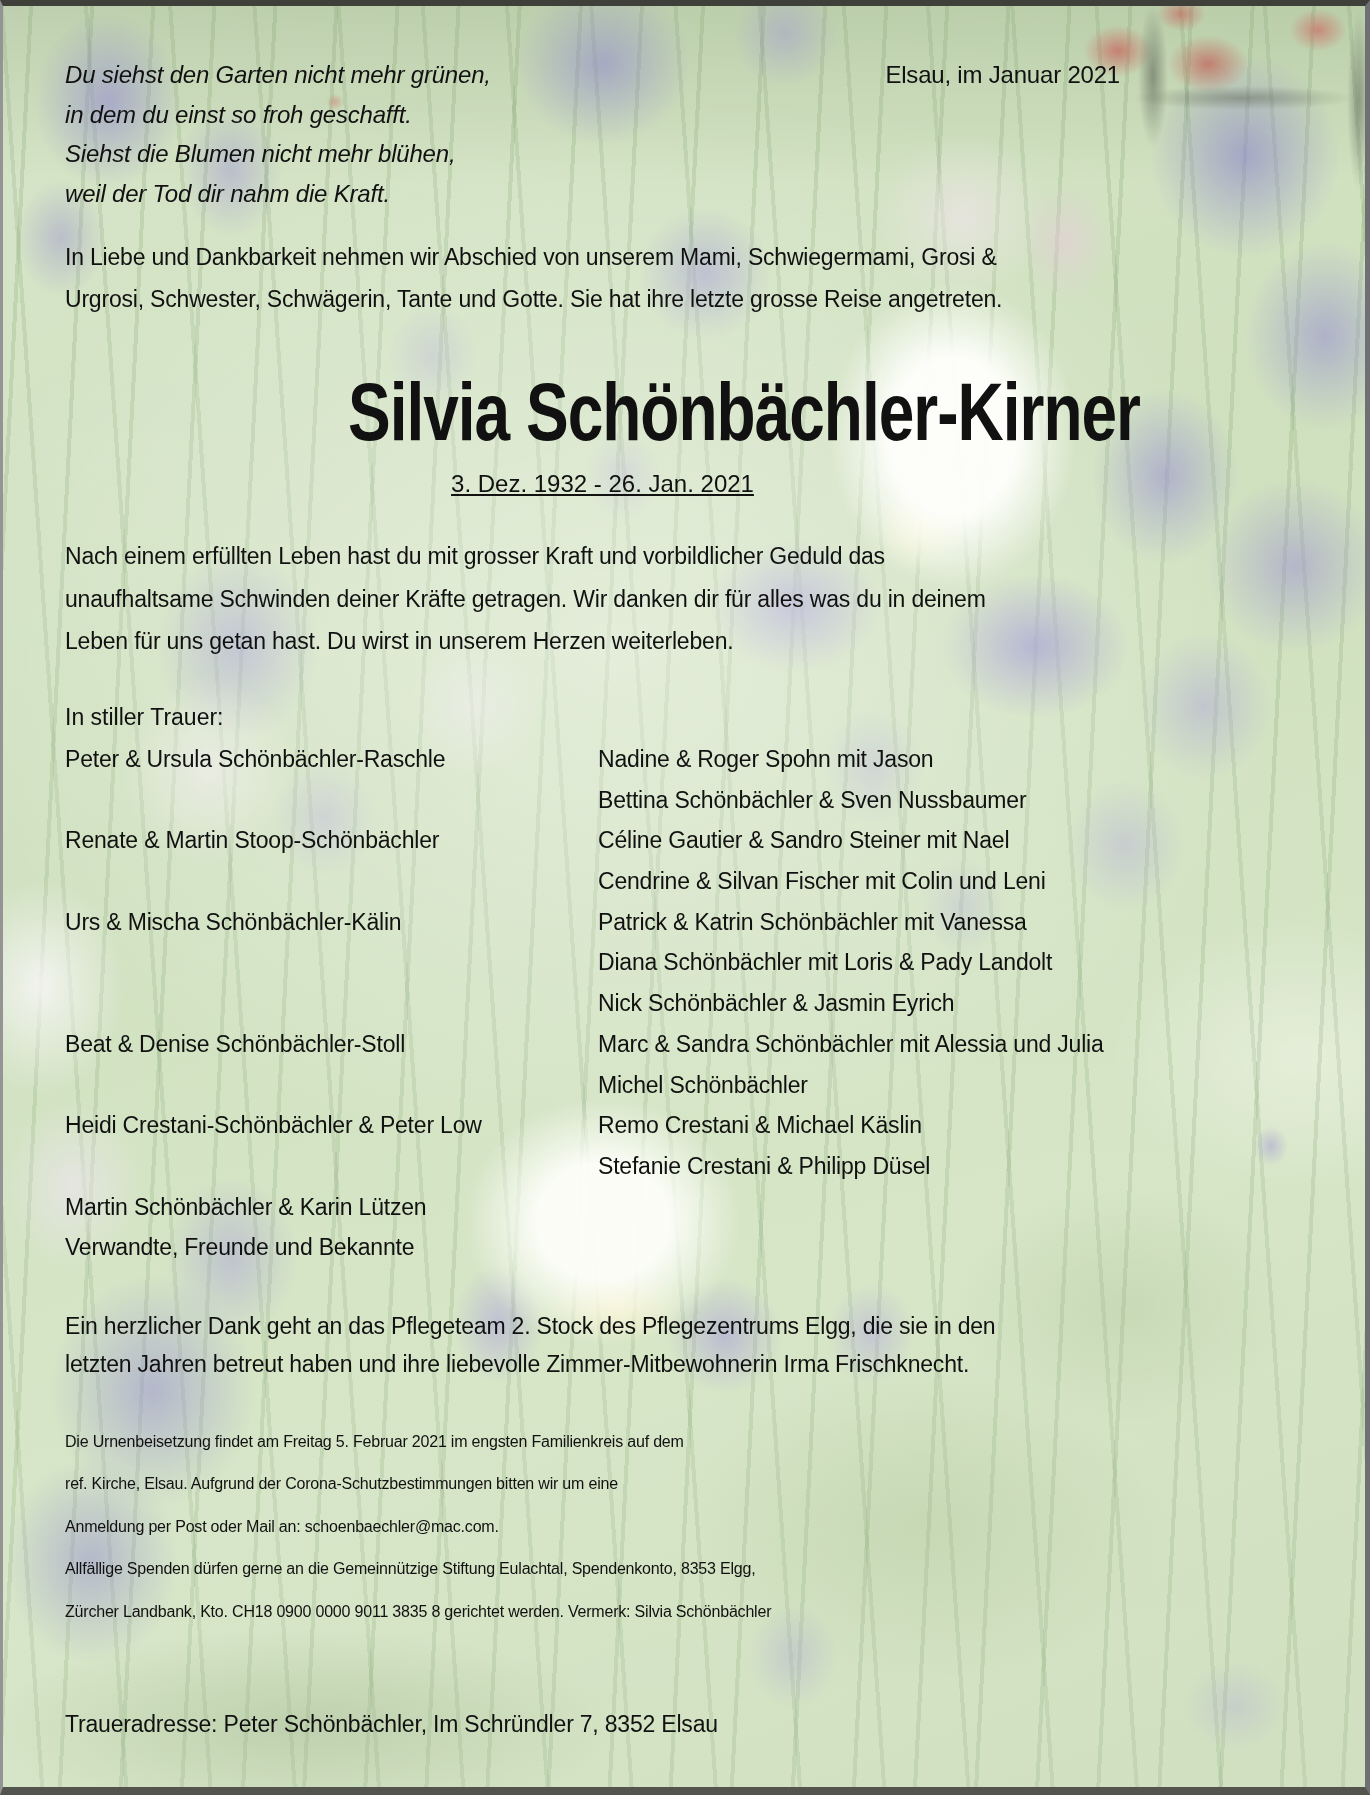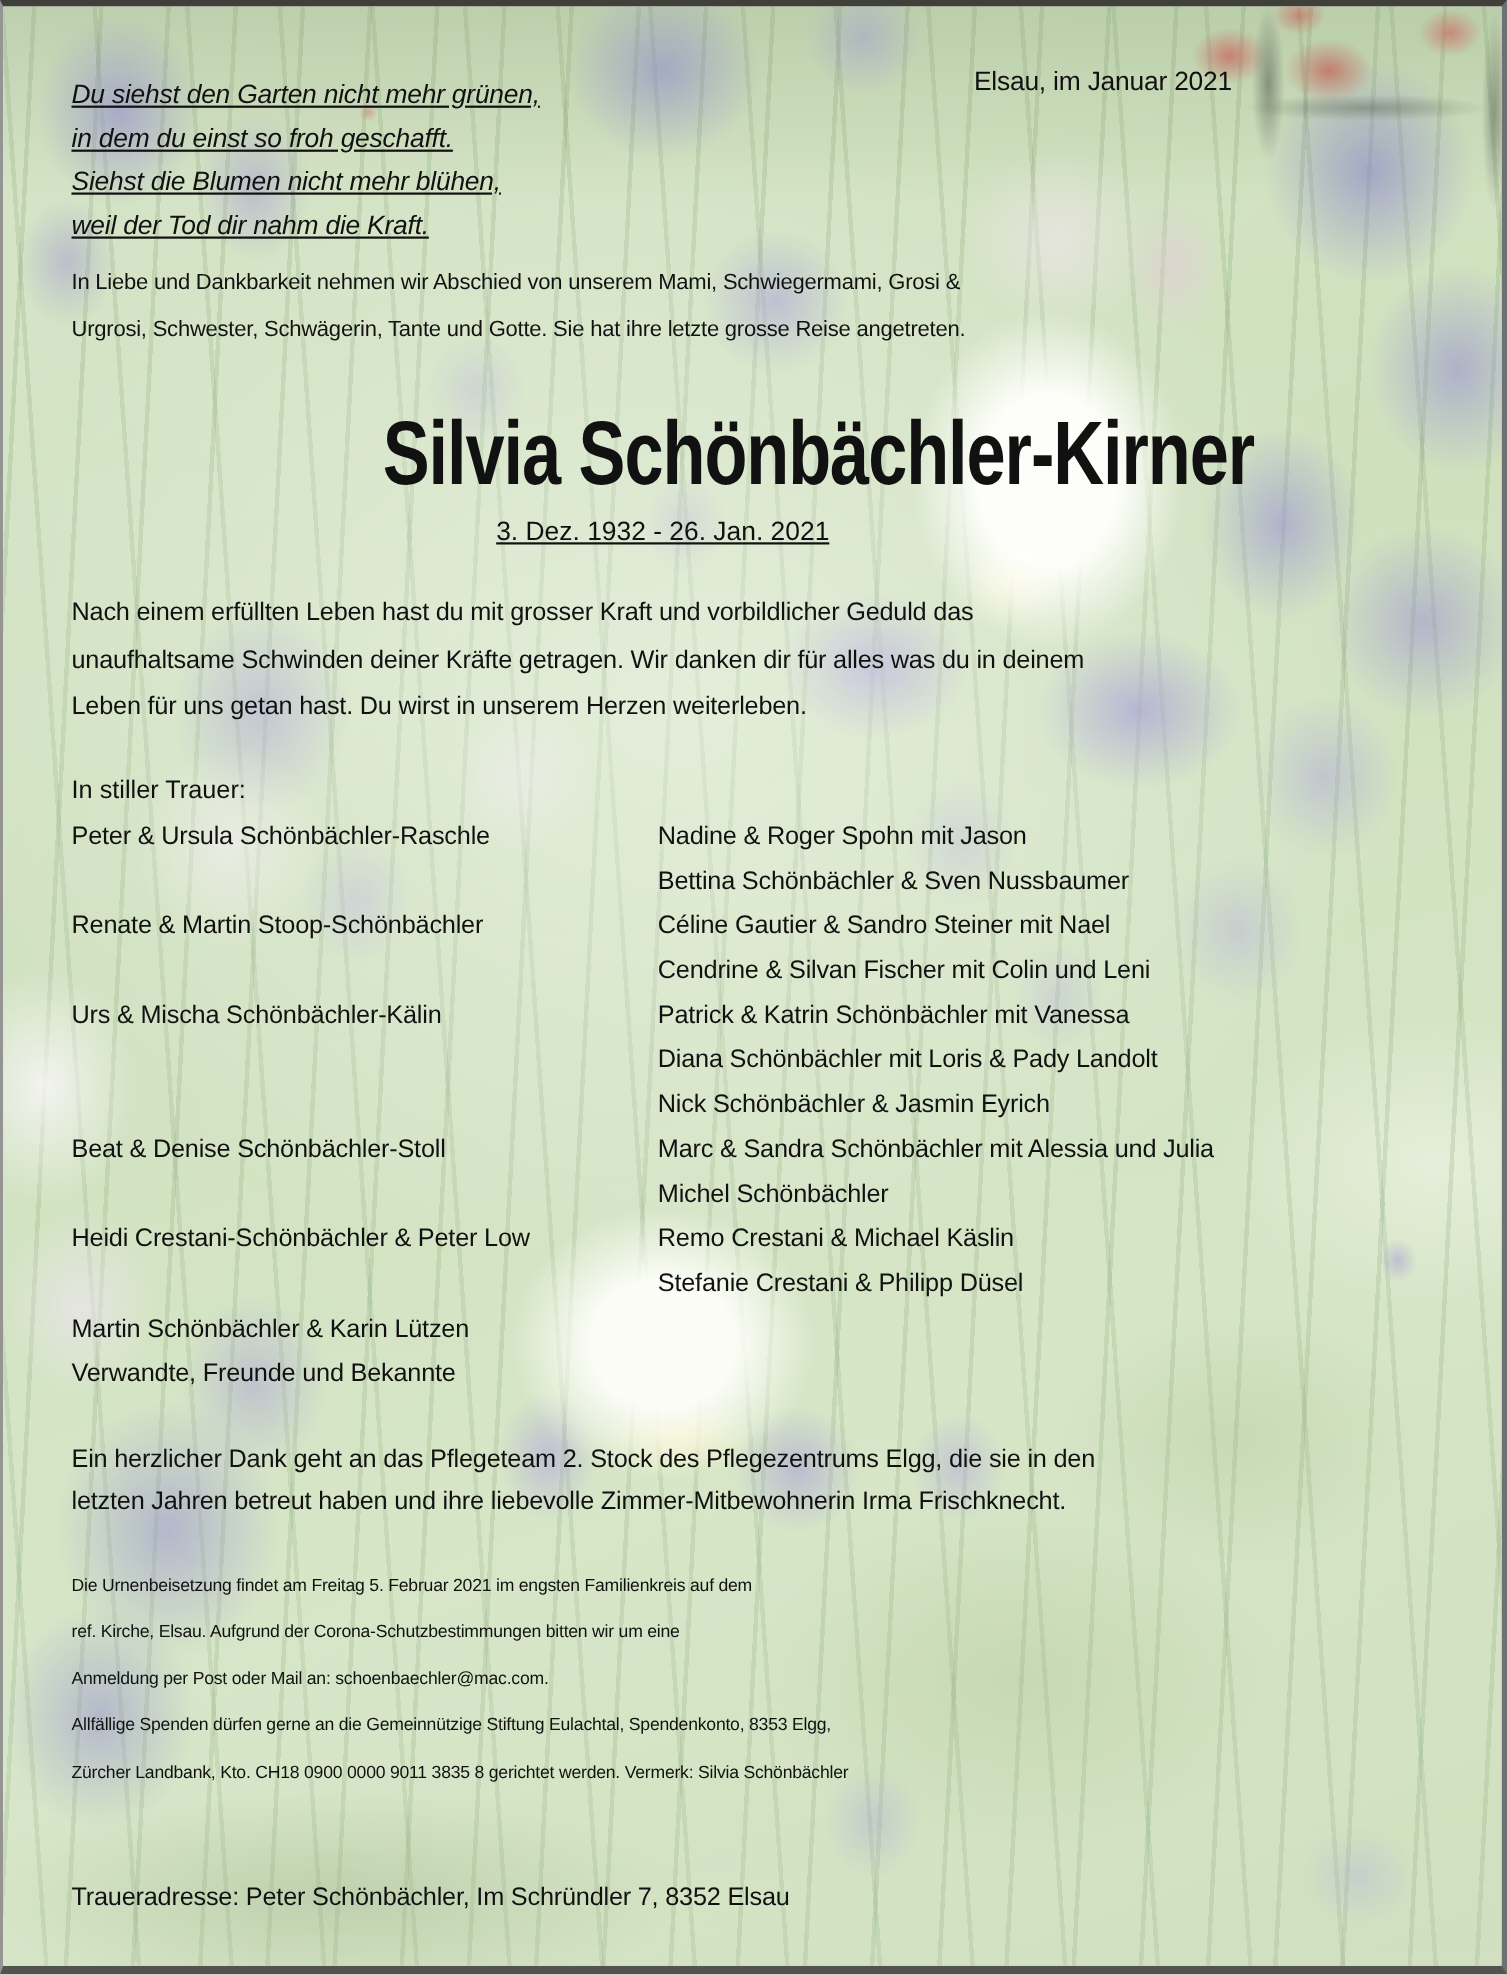--- a/index.html
+++ b/index.html
@@ -87,22 +87,22 @@
       radial-gradient(220px 160px at 1120px 1300px, rgba(145,175,120,0.28), rgba(145,175,120,0) 75%),
       radial-gradient(260px 180px at 1300px 1050px, rgba(248,248,240,0.45), rgba(248,248,240,0) 75%),
       
       linear-gradient(160deg, #d2e2c2 0%, #c8dcb5 40%, #cde0ba 70%, #c3d7ae 100%);
   }
   .content{position:absolute;left:62px;top:0;width:1075px;color:#111;}
   .block{position:absolute;left:0;width:100%;}
   .tline{white-space:nowrap;}
   .poem{font-style:italic;font-size:24px;line-height:39.5px;letter-spacing:-0.2px;}
   .place-date{position:absolute;right:20px;top:49px;font-size:24px;line-height:39.5px;letter-spacing:-0.2px;}
-  .header-row{top:61px;text-decoration:underline;}
-  .intro{top:230px;font-size:20px;line-height:42px;letter-spacing:-0.2px;}
+  .header-row{top:49px;}
+  .intro{top:230px;font-size:23px;line-height:42px;letter-spacing:-0.2px;}
   .title-wrap{top:371px;text-align:right;line-height:70px;}
   .title-wrap .name{
     display:inline-block;font-weight:bold;font-size:64px;letter-spacing:-1px;
     transform:scaleY(1.28);transform-origin:50% 50%;white-space:nowrap;
   }
   .dates{top:458px;text-align:center;font-size:24px;line-height:40px;text-decoration:underline;}
   .tribute{top:529px;font-size:23px;line-height:42.5px;letter-spacing:-0.2px;}
   .mourners-heading{top:690px;font-size:23px;line-height:42px;}
   .mourners-grid{
     top:733px;display:grid;grid-template-columns:533px 1fr;grid-auto-rows:40.7px;

